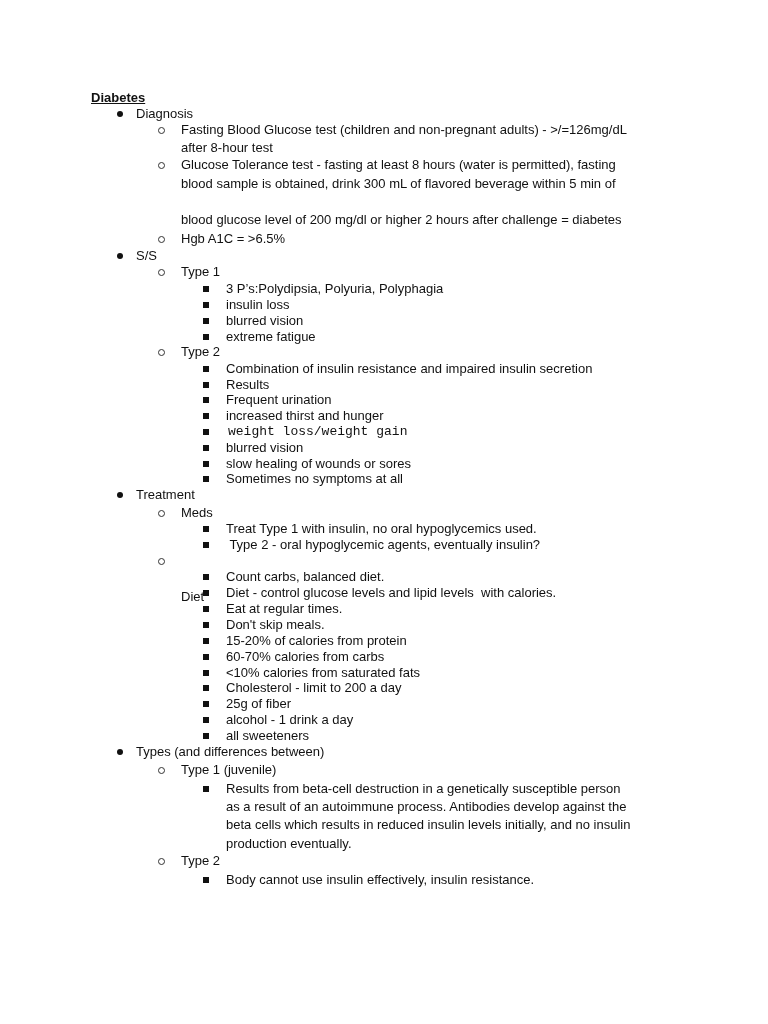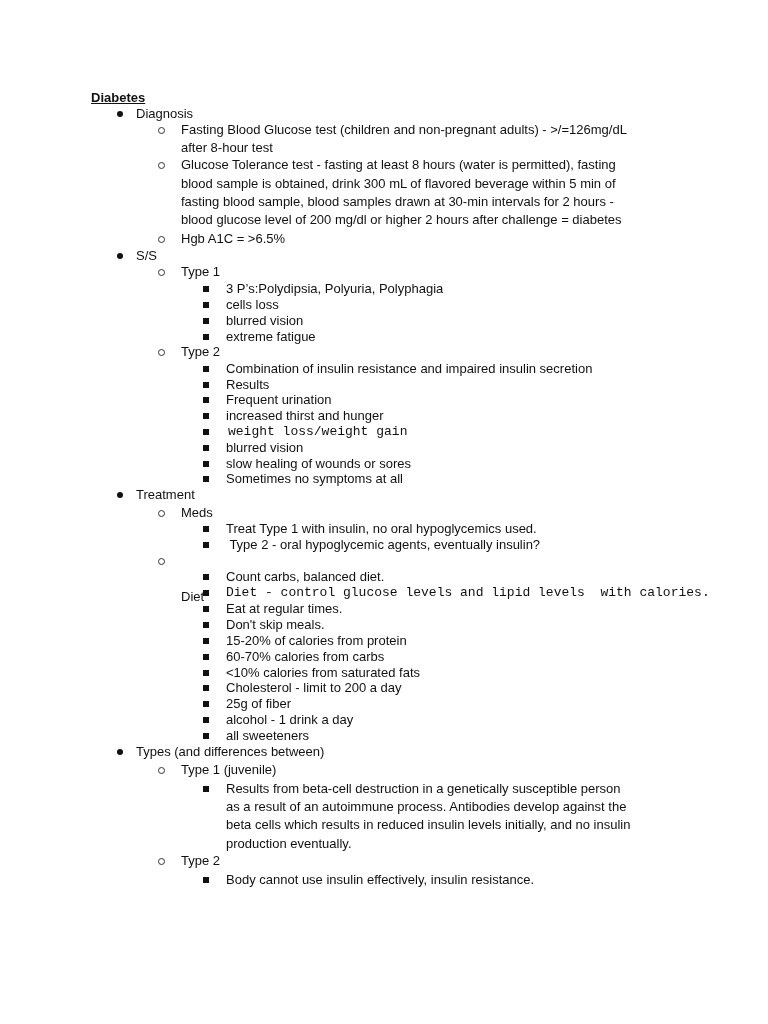--- a/index.html
+++ b/index.html
@@ -62,36 +62,35 @@
   <span class="bullet b1" style="left:117px;top:111px;"></span>
   <div class="line" style="left:136px;top:106px;">Diagnosis</div>
 
   <span class="bullet b2" style="left:158px;top:127px;"></span>
   <div class="line" style="left:181px;top:122px;">Fasting Blood Glucose test (children and non-pregnant adults) - &gt;/=126mg/dL</div>
   <div class="line" style="left:181px;top:140px;">after 8-hour test</div>
 
   <span class="bullet b2" style="left:158px;top:162px;"></span>
   <div class="line" style="left:181px;top:157px;">Glucose Tolerance test - fasting at least 8 hours (water is permitted), fasting</div>
   <div class="line" style="left:181px;top:176px;">blood sample is obtained, drink 300 mL of flavored beverage within 5 min of</div>
-  <div class="line" style="left:181px;top:194px;">fasting blood sample, blood samples drawn at 30-min intervals for 2 hours -</div>
   <div class="line" style="left:181px;top:212px;">blood glucose level of 200 mg/dl or higher 2 hours after challenge = diabetes</div>
 
   <span class="bullet b2" style="left:158px;top:236px;"></span>
   <div class="line" style="left:181px;top:231px;">Hgb A1C = &gt;6.5%</div>
 
   <span class="bullet b1" style="left:117px;top:253px;"></span>
   <div class="line" style="left:136px;top:248px;">S/S</div>
 
   <span class="bullet b2" style="left:158px;top:269px;"></span>
   <div class="line" style="left:181px;top:264px;">Type 1</div>
 
   <span class="bullet b3" style="left:203px;top:286px;"></span>
   <div class="line" style="left:226px;top:281px;">3 P’s:Polydipsia, Polyuria, Polyphagia</div>
   <span class="bullet b3" style="left:203px;top:302px;"></span>
-  <div class="line" style="left:226px;top:297px;">cells loss</div>
+  <div class="line" style="left:226px;top:297px;">insulin loss</div>
   <span class="bullet b3" style="left:203px;top:318px;"></span>
   <div class="line" style="left:226px;top:313px;">blurred vision</div>
   <span class="bullet b3" style="left:203px;top:334px;"></span>
   <div class="line" style="left:226px;top:329px;">extreme fatigue</div>
 
   <span class="bullet b2" style="left:158px;top:349px;"></span>
   <div class="line" style="left:181px;top:344px;">Type 2</div>
 
   <span class="bullet b3" style="left:203px;top:366px;"></span>
   <div class="line" style="left:226px;top:361px;">Combination of insulin resistance and impaired insulin secretion</div>
@@ -120,21 +119,21 @@
   <div class="line" style="left:226px;top:521px;">Treat Type 1 with insulin, no oral hypoglycemics used.</div>
   <span class="bullet b3" style="left:203px;top:542px;"></span>
   <div class="line" style="left:226px;top:537px;white-space:pre;"> Type 2 - oral hypoglycemic agents, eventually insulin?</div>
 
   <span class="bullet b2" style="left:158px;top:558px;"></span>
   <div class="line" style="left:181px;top:553px;margin-top:36px;">Diet</div>
 
   <span class="bullet b3" style="left:203px;top:574px;"></span>
   <div class="line" style="left:226px;top:569px;">Count carbs, balanced diet.</div>
   <span class="bullet b3" style="left:203px;top:590px;"></span>
-  <div class="line" style="left:226px;top:585px;white-space:pre;font-family:Liberation Mono, monospace;">Diet - control glucose levels and lipid levels  with calories.</div>
+  <div class="line" style="left:226px;top:585px;white-space:pre;">Diet - control glucose levels and lipid levels  with calories.</div>
   <span class="bullet b3" style="left:203px;top:606px;"></span>
   <div class="line" style="left:226px;top:601px;">Eat at regular times.</div>
   <span class="bullet b3" style="left:203px;top:622px;"></span>
   <div class="line" style="left:226px;top:617px;">Don't skip meals.</div>
   <span class="bullet b3" style="left:203px;top:638px;"></span>
   <div class="line" style="left:226px;top:633px;">15-20% of calories from protein</div>
   <span class="bullet b3" style="left:203px;top:654px;"></span>
   <div class="line" style="left:226px;top:649px;">60-70% calories from carbs</div>
   <span class="bullet b3" style="left:203px;top:670px;"></span>
   <div class="line" style="left:226px;top:665px;">&lt;10% calories from saturated fats</div>

